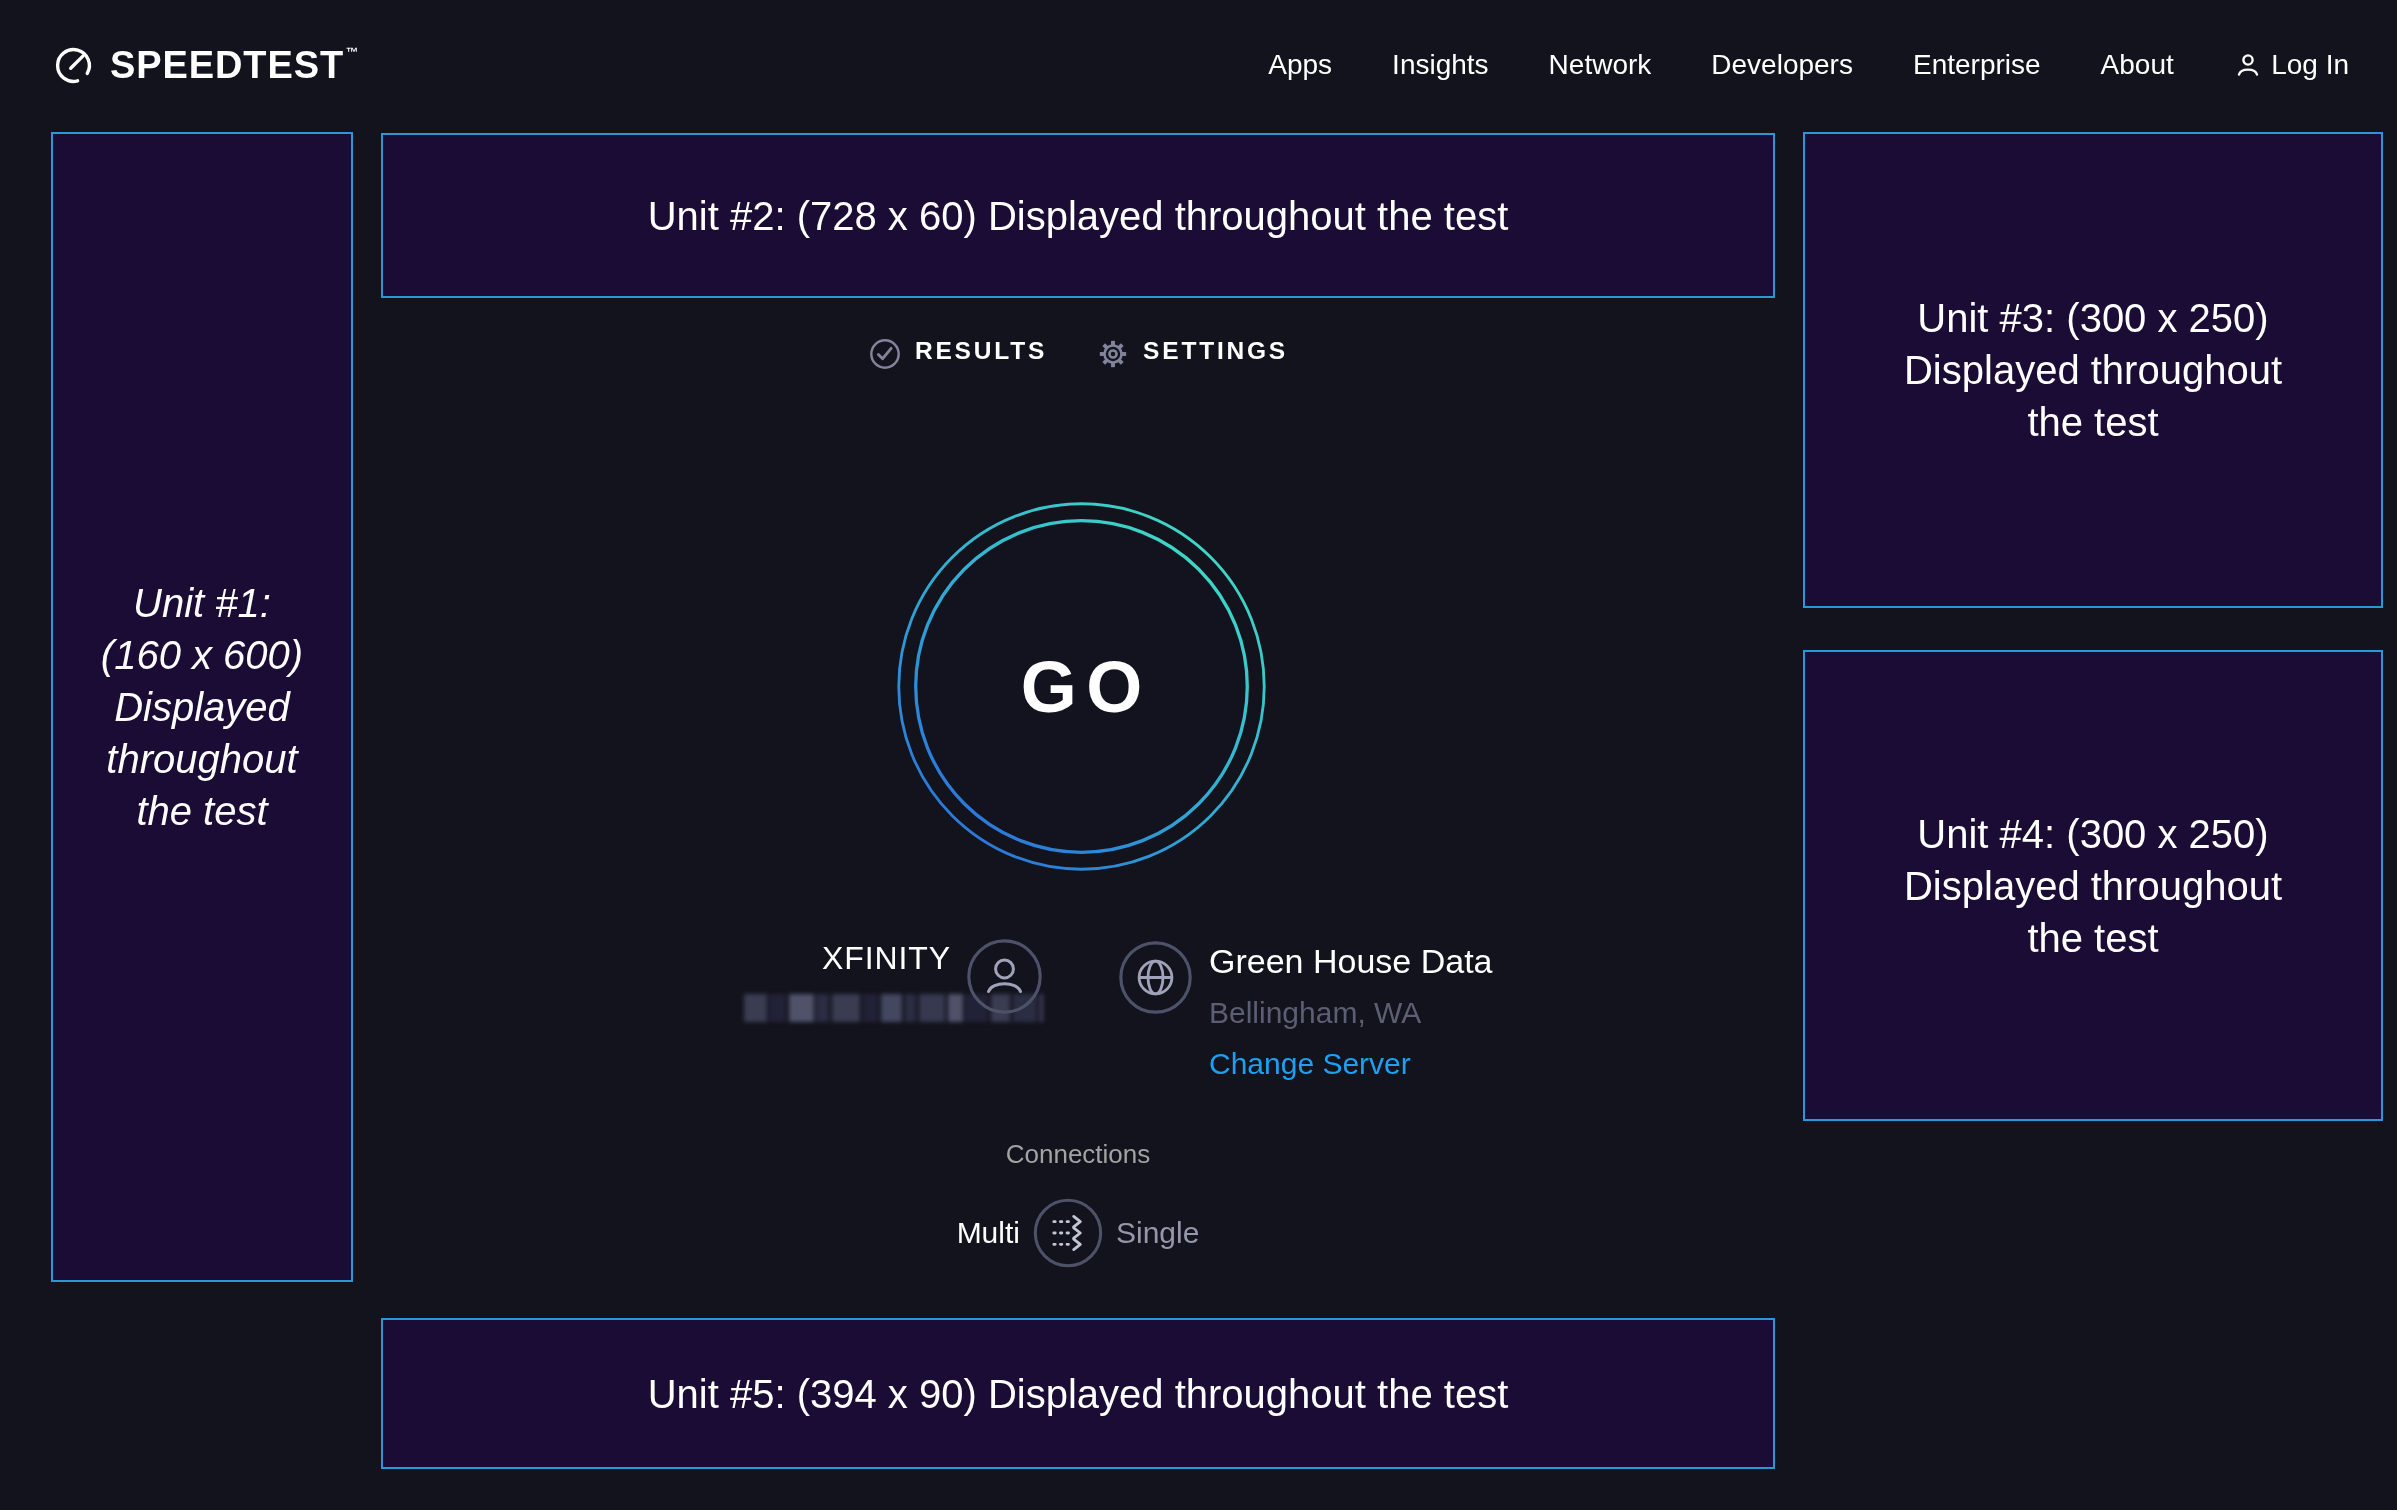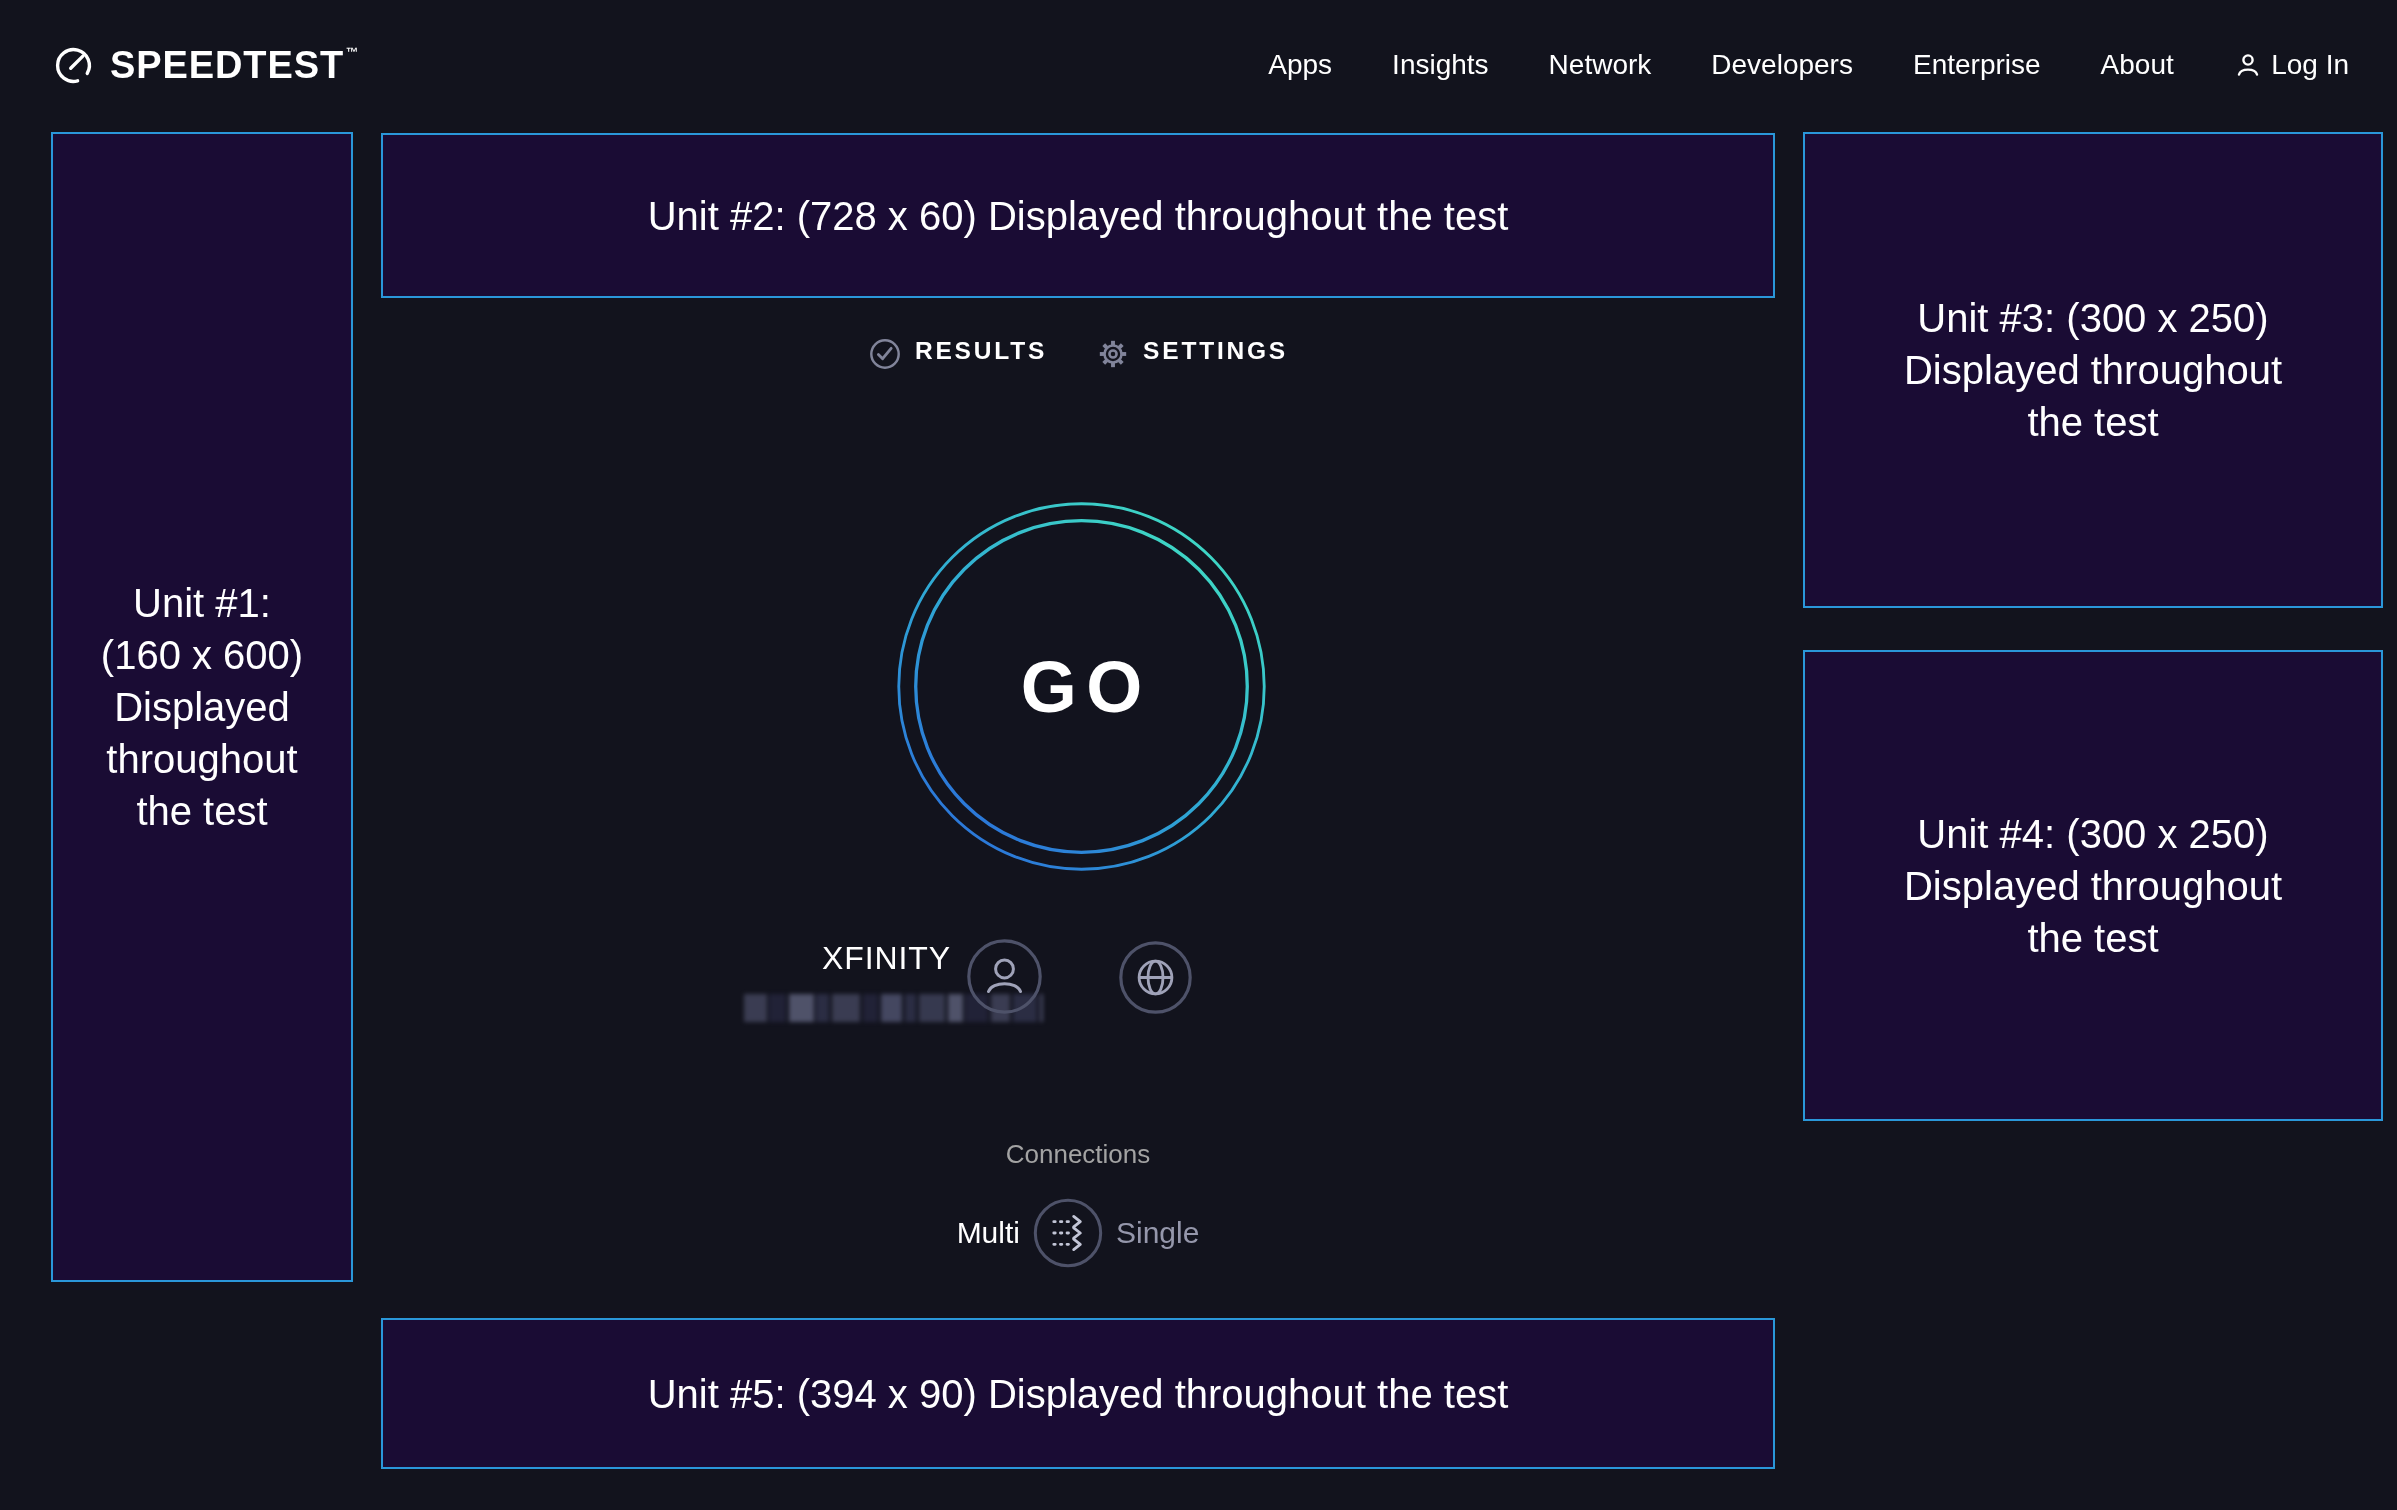--- a/index.html
+++ b/index.html
@@ -20,21 +20,21 @@
   .logo-tm{font-size:12.2px;vertical-align:top;position:relative;top:1.9px;left:1.9px;opacity:.95;}
   #nav-links{display:flex;align-items:center;gap:60px;list-style:none;margin:0;padding:0;}
   #nav-links .nav-item{color:#ffffff;font-size:28px;font-weight:500;cursor:pointer;white-space:nowrap;}
   .login{display:flex;align-items:center;gap:9.4px;}
   
   .ad{
     position:absolute;background:#1a0c34;border:2.8px solid #2a97d9;box-sizing:border-box;
     display:flex;flex-direction:column;align-items:center;justify-content:center;
     color:#ffffff;font-size:40px;line-height:1.3;text-align:center;cursor:pointer;
   }
-  #ad-unit-1{left:51px;top:132px;width:302px;height:1150px;}
+  #ad-unit-1{left:51px;top:132px;width:302px;height:1150px;font-style:italic;}
   #ad-unit-2{left:381px;top:133px;width:1394px;height:165px;}
   #ad-unit-3{left:1803px;top:132px;width:580px;height:476px;}
   #ad-unit-4{left:1803px;top:650px;width:580px;height:471px;}
   #ad-unit-5{left:381px;top:1318px;width:1394px;height:151px;}
   
   #tabs{position:absolute;left:381px;top:337px;width:1394px;display:flex;justify-content:center;gap:49px;}
   .tab{display:flex;align-items:flex-start;gap:13px;color:#ffffff;font-size:24.5px;font-weight:700;letter-spacing:2.8px;cursor:pointer;}
   .tab svg{display:block;}
   
   #go-button{position:absolute;left:895px;top:500px;width:373px;height:373px;cursor:pointer;}
@@ -204,20 +204,25 @@
 
   <div id="server-icon-wrap">
     <svg width="75" height="75" viewBox="0 0 80 80">
       <circle cx="40" cy="40" r="37" fill="none" stroke="#4e5269" stroke-width="3.4"></circle>
       <circle cx="40" cy="40" r="17.5" fill="none" stroke="#9fa2b8" stroke-width="3"></circle>
       <ellipse cx="40" cy="40" rx="8" ry="17.5" fill="none" stroke="#9fa2b8" stroke-width="3"></ellipse>
       <line x1="22.5" y1="40" x2="57.5" y2="40" stroke="#9fa2b8" stroke-width="3"></line>
     </svg>
   </div>
 
+  <div id="server-block">
+    <div id="server-name">Green House Data</div>
+    <div id="server-location">Bellingham, WA</div>
+    <div id="change-server">Change Server</div>
+  </div>
 
   <div id="connections-label">Connections</div>
 
   <div id="connections-row">
     <span id="conn-multi">Multi</span>
     <svg id="conn-toggle" width="72" height="72" viewBox="0 0 76 76">
       <circle cx="38" cy="38" r="34.5" fill="none" stroke="#4e5269" stroke-width="3.2"></circle>
       <g stroke="#c2c5d6" stroke-width="3" fill="none" stroke-linecap="round" stroke-linejoin="round">
         <line x1="23" y1="26" x2="42" y2="26" stroke-dasharray="1.5 5.5"></line>
         <path d="M44,20.5 L51,26 L44,31.5"></path>

